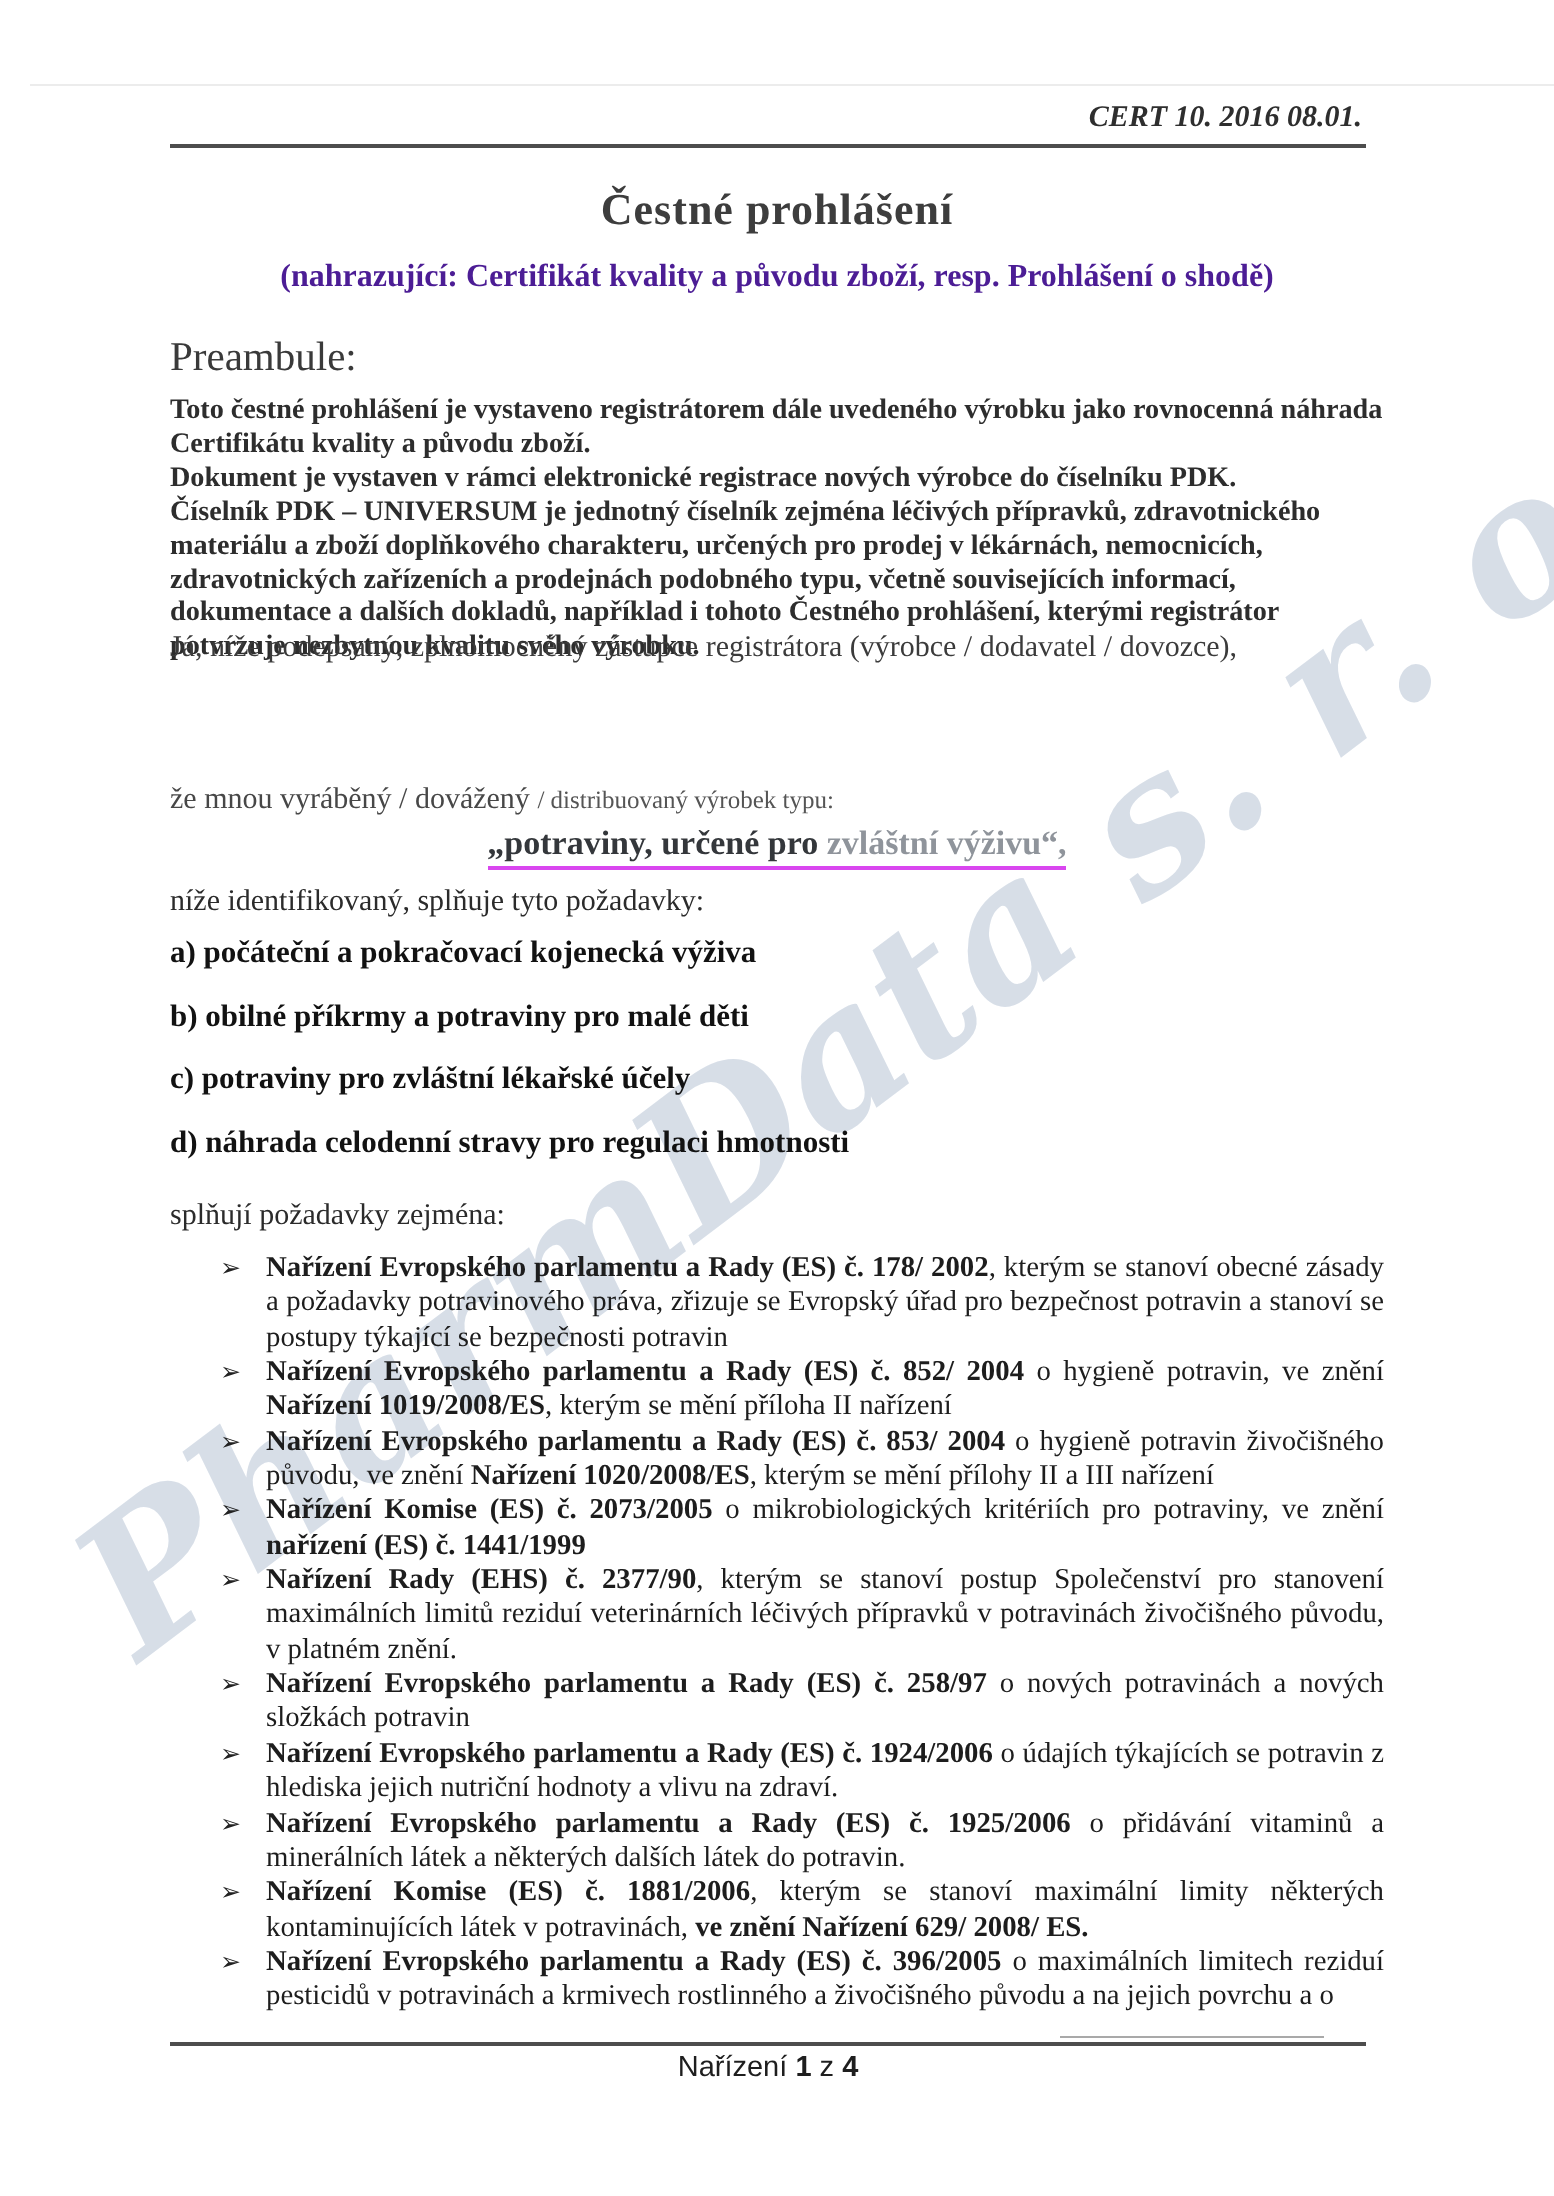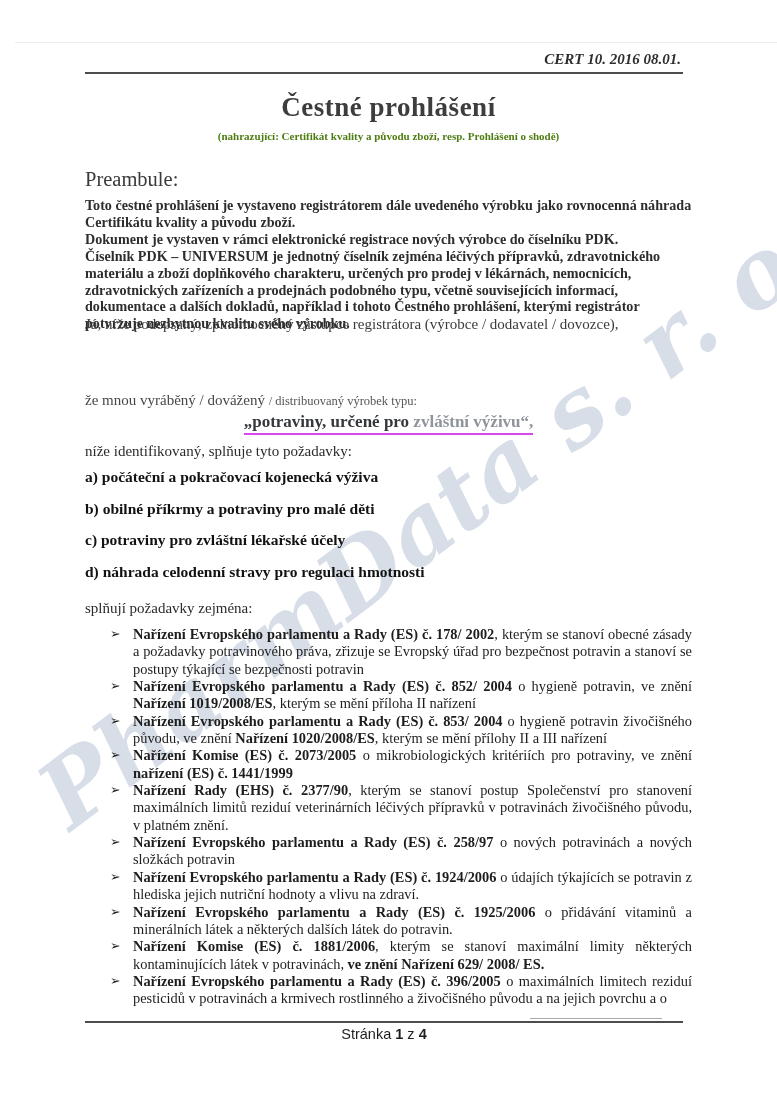--- a/index.html
+++ b/index.html
@@ -29,23 +29,23 @@
   .rule-bottom-ghost{position:absolute;left:530px;top:1018px;width:132px;height:1px;background:#a9a9a9;}
   .rule-bottom{position:absolute;left:85px;top:1021px;width:598px;height:2px;background:#4d4d4d;}
   
   .doc-code{
     position:absolute;top:51px;right:96px;
     font-family:Liberation Serif, serif;
     font-style:italic;font-weight:bold;font-size:15px;color:#2e2e2e;
   }
   
   .title{position:absolute;left:85px;top:92px;width:607px;text-align:center;
-    font-size:27px;font-weight:bold;color:#3d3d3d;letter-spacing:.5px;}
+    font-size:22px;font-weight:bold;color:#3d3d3d;letter-spacing:.5px;}
   .subtitle{position:absolute;left:60px;top:130px;width:657px;text-align:center;
-    font-size:11px;font-weight:bold;color:#4d7c0f;}
+    font-size:16px;font-weight:bold;color:#4c1d95;}
   
   .preamble-heading{position:absolute;left:85px;top:168px;font-size:20.5px;color:#3a3a3a;}
   .preamble-body{position:absolute;left:85px;top:197px;width:607px;
     font-size:14.1px;line-height:16.9px;font-weight:bold;color:#2d2d2d;}
   .preamble-body p{margin:0;}
   
   .decl-intro{position:absolute;left:85px;top:316px;width:607px;
     font-size:15px;color:#3b3b3b;box-sizing:border-box;}
   .decl-verb{position:absolute;left:85px;top:351px;width:607px;text-align:center;
     font-size:15.5px;font-weight:bold;color:#2f2f2f;}
@@ -155,16 +155,16 @@
           <span class="reg-text"><span class="b">Nařízení Komise (ES) č. 1881/2006</span><span>, kterým se stanoví maximální limity některých kontaminujících látek v potravinách, </span><span class="b">ve znění Nařízení 629/ 2008/ ES.</span></span>
         </div>
         <div class="reg-item">
           <span class="marker">➢</span>
           <span class="reg-text"><span class="b">Nařízení Evropského parlamentu a Rady (ES) č. 396/2005</span><span> o maximálních limitech reziduí pesticidů v potravinách a krmivech rostlinného a živočišného původu a na jejich povrchu a o</span></span>
         </div>
       </div>
 
     <div class="rule-bottom-ghost"></div>
     <div class="rule-bottom"></div>
-    <div class="footer-label"><span>Stránka </span><span class="num">1</span><span> z </span><span class="num">4</span></div>
+    <div class="footer-label"><span>Nařízení </span><span class="num">1</span><span> z </span><span class="num">4</span></div>
 
   </div>
 </div>
 
 </body></html>

